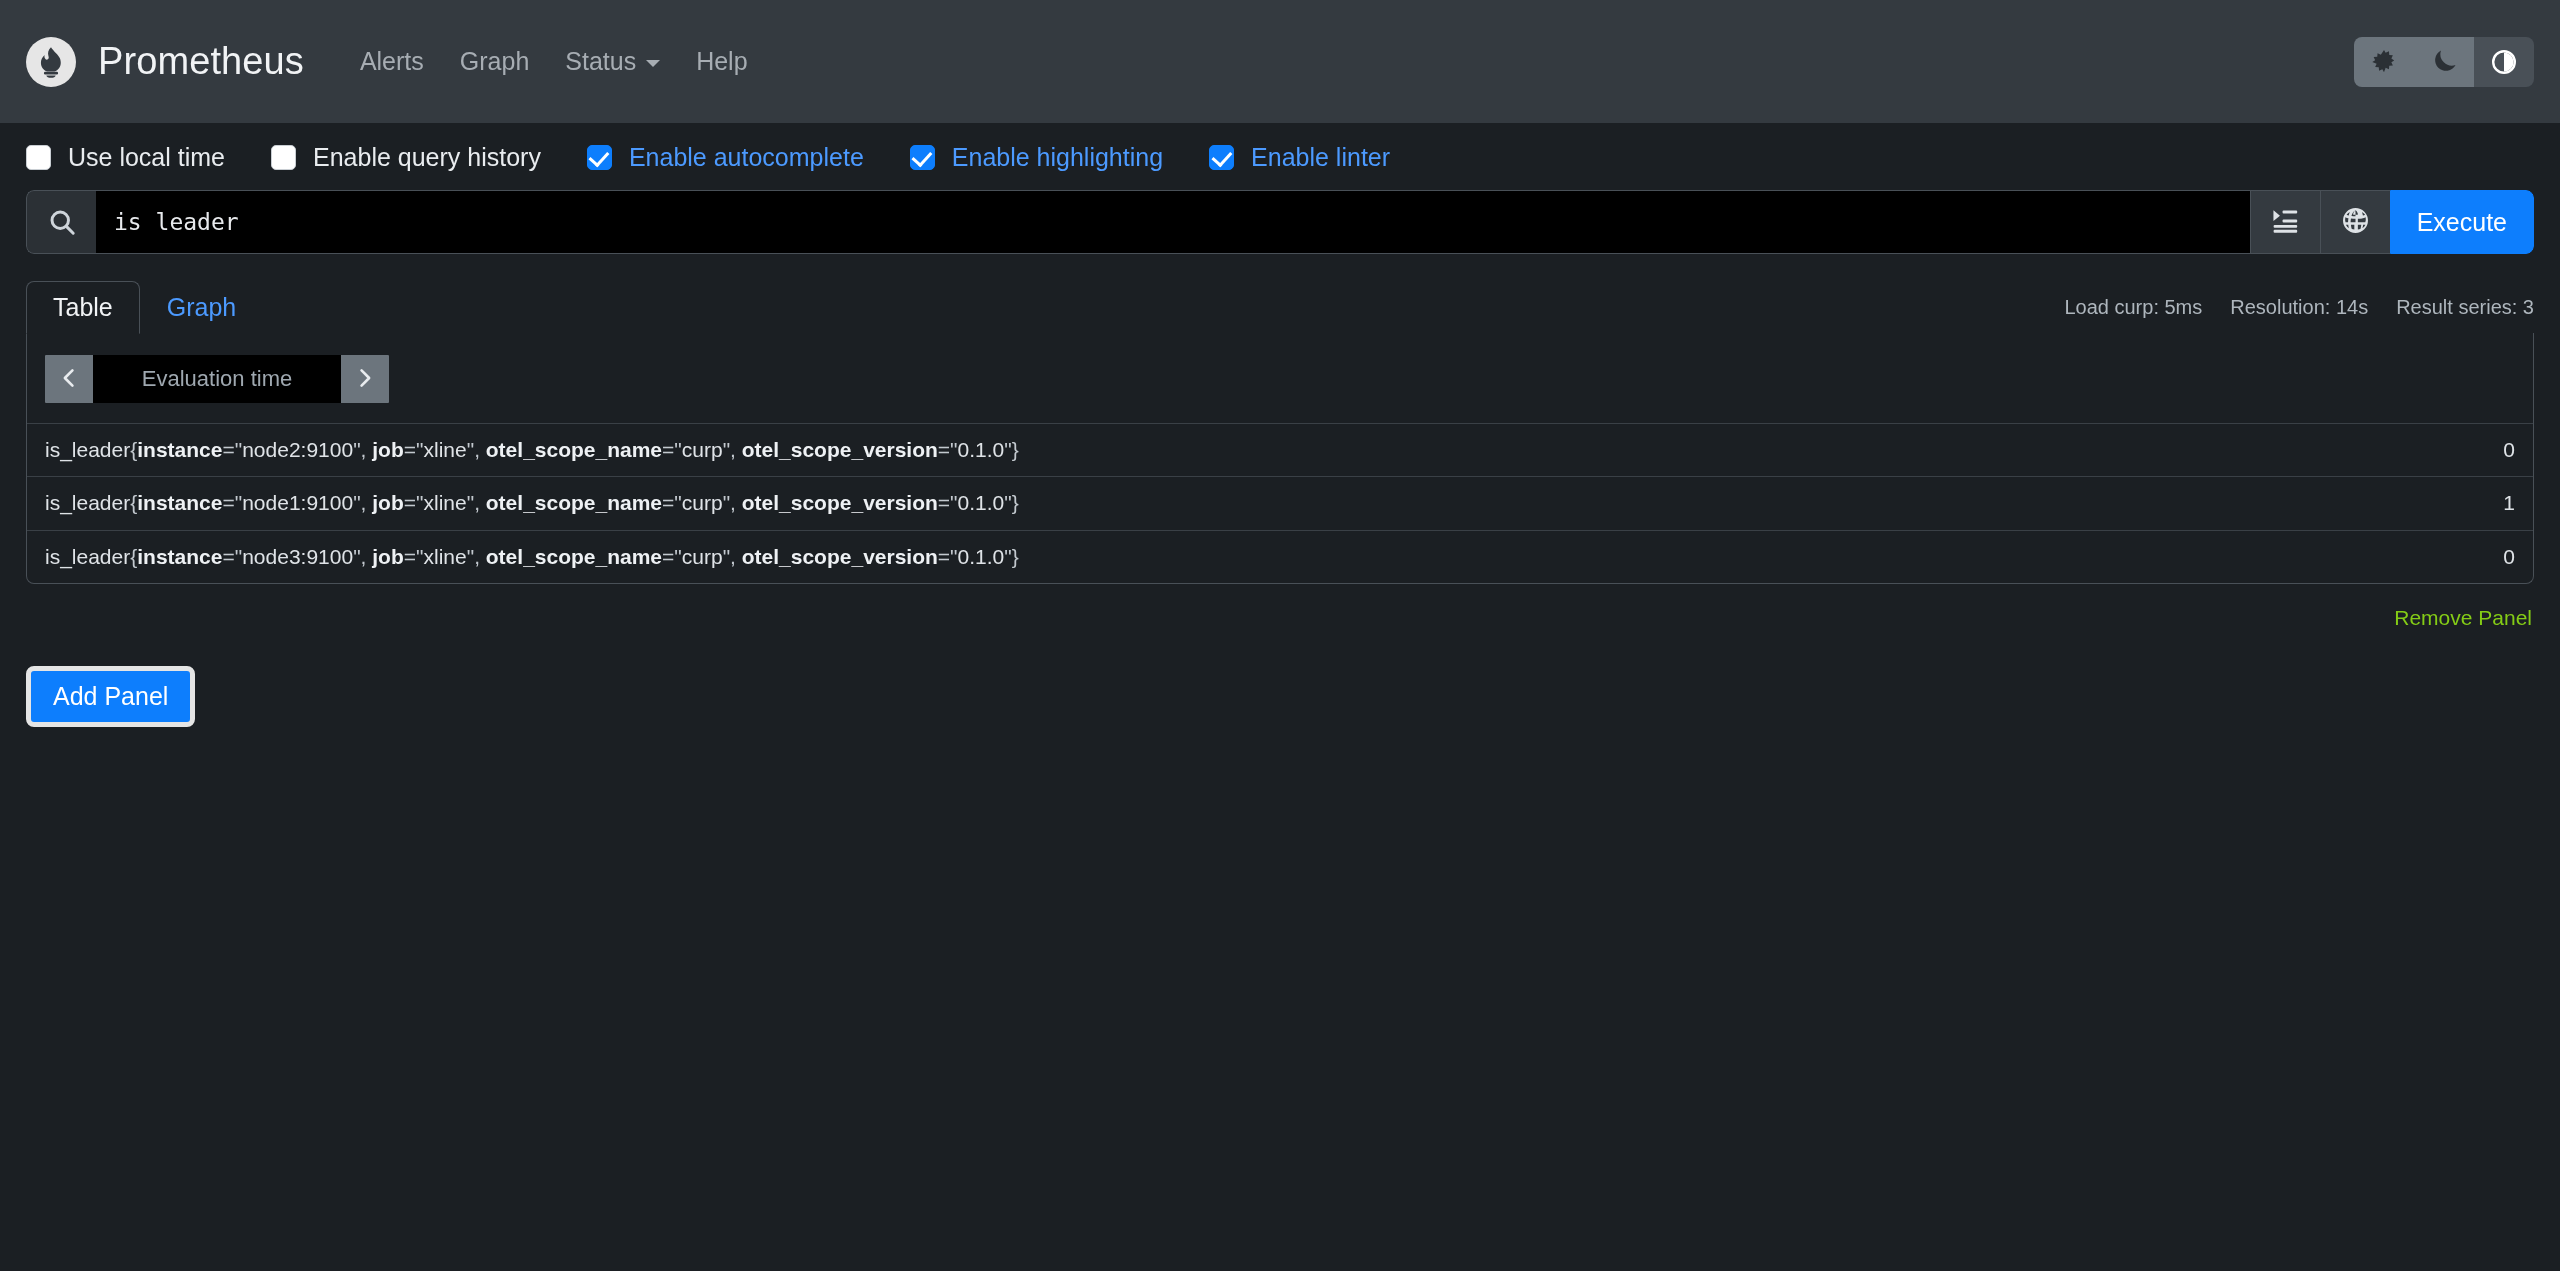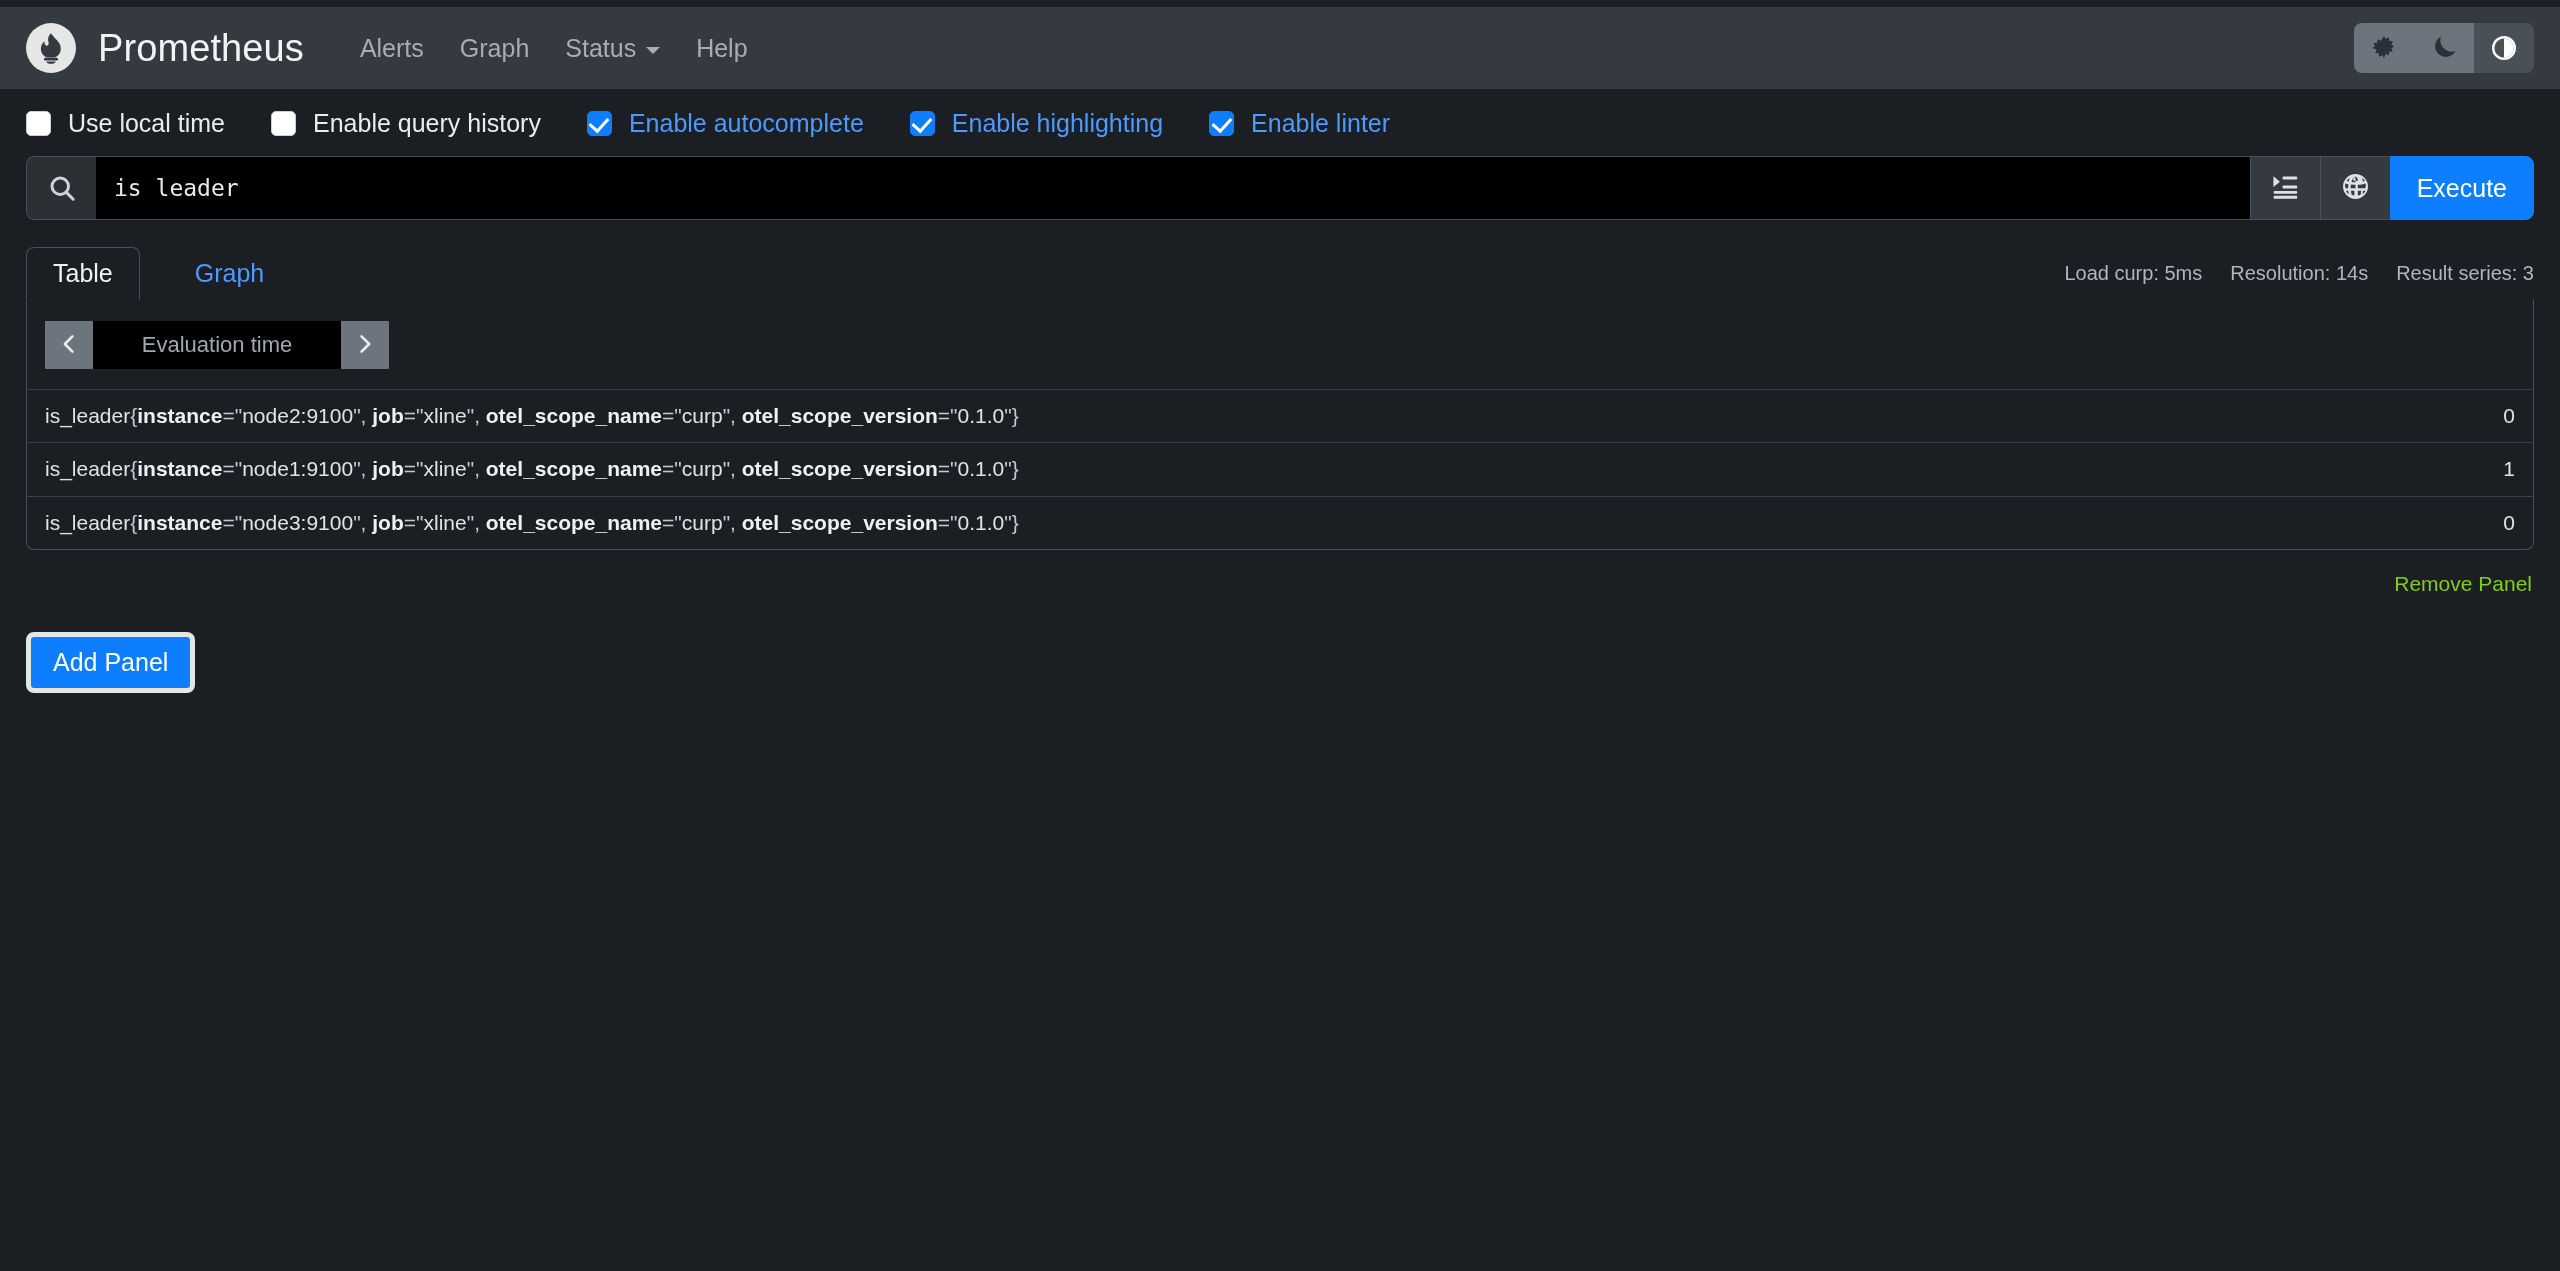--- a/index.html
+++ b/index.html
@@ -8,27 +8,26 @@
     margin: 0; padding: 0;
     width: 2560px; height: 1271px;
     background: #1b1f23;
     font-family: "Liberation Sans", sans-serif;
     -webkit-font-smoothing: antialiased;
   }
   body { overflow: hidden; }
 
   
   .navbar {
-    height: 82px;
+    height: 123px;
     background: #343a40;
     display: flex;
     align-items: center;
     padding: 0 26px 0 26px;
     position: relative;
-    margin-top: 7px;
   }
   .brand {
     display: flex;
     align-items: center;
     gap: 22px;
     margin-right: 38px;
     text-decoration: none;
   }
   .logo {
     width: 50px; height: 50px;
@@ -209,21 +208,20 @@
     flex: none;
   }
 
   
   .tab-bar {
     display: flex;
     align-items: flex-end;
     position: relative;
     margin-top: 22px;
     height: 58px;
-    gap: 28px;
   }
   .tab {
     font-size: 25px;
     padding: 13px 26px;
     border: 1px solid transparent;
     border-radius: 8px 8px 0 0;
     color: #4c9aff;
     cursor: pointer;
     text-decoration: none;
     line-height: 1;

